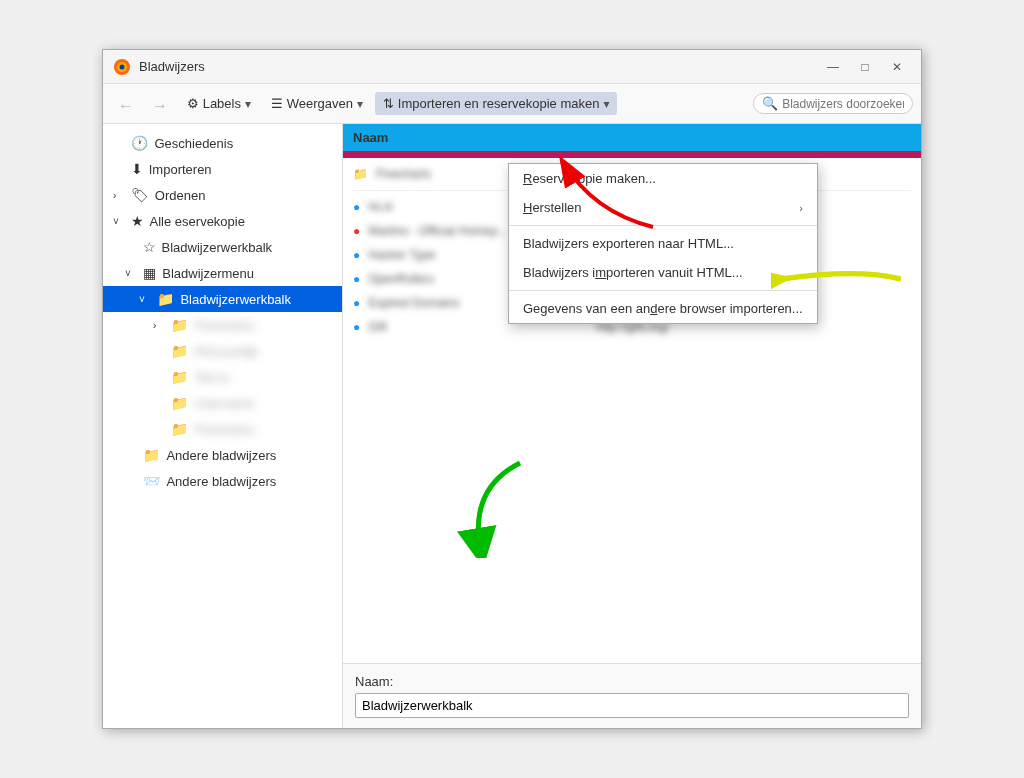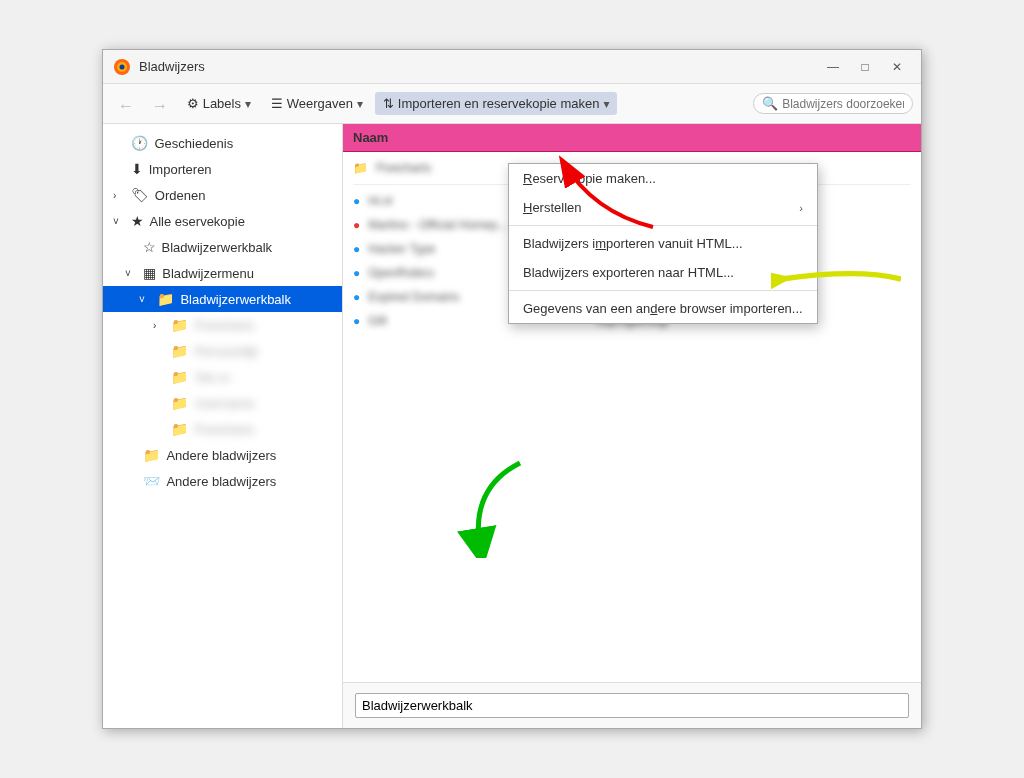--- a/index.html
+++ b/index.html
@@ -171,22 +171,22 @@
       flex: 1;
       display: flex;
       flex-direction: column;
       overflow: hidden;
       background: #fff;
       position: relative;
     }
     .content-header {
       display: flex;
       padding: 6px 10px;
-      border-bottom: 1px solid #be185d;
-      background: #ec4899;
+      border-bottom: 7px solid #be185d;
+      background: #0ea5e9;
     }
     .content-header-col {
       font-size: 13px;
       color: #333;
       font-weight: 600;
     }
     .col-naam { width: 240px; }
     .col-adres { flex: 1; }
 
     .content-list {
@@ -435,24 +435,24 @@
         <div class="dropdown-menu">
           <div class="dropdown-item">
             <span><span class="underline">R</span>eservekopie maken...</span>
           </div>
           <div class="dropdown-item">
             <span><span class="underline">H</span>erstellen</span>
             <span class="dropdown-chevron">›</span>
           </div>
           <div class="dropdown-separator"></div>
           <div class="dropdown-item">
-            <span>Bladwijzers i<span class="underline">m</span>porteren vanuit HTML...</span>
+            <span>Bladwijzers exporteren naar HTML...</span>
           </div>
           <div class="dropdown-item">
-            <span>Bladwijzers exporteren naar HTML...</span>
+            <span>Bladwijzers i<span class="underline">m</span>porteren vanuit HTML...</span>
           </div>
           <div class="dropdown-separator"></div>
           <div class="dropdown-item">
             <span>Gegevens van een an<span class="underline">d</span>ere browser importeren...</span>
           </div>
         </div>
 
         <svg class="red-arrow" viewBox="0 0 100 80" style="position:absolute;top:28px;left:200px;width:120px;height:80px;z-index:300;">
           <defs>
             <marker id="arrowR" markerWidth="8" markerHeight="8" refX="6" refY="3" orient="auto">
@@ -517,20 +517,21 @@
         </div>
 
         <div class="list-row">
           <span class="row-icon" style="color:#2196F3">●</span>
           <span class="row-name">Gift</span>
           <span class="row-url">http://gifti.org/</span>
         </div>
       </div>
 
       <div class="info-panel">
+        <div class="info-label">Naam:</div>
         <input class="info-input" type="text" value="Bladwijzerwerkbalk" style="">
       </div>
     </div>
   </div>
 </div>
 
 <svg viewBox="0 0 90 100" style="position:fixed;bottom:220px;left:450px;width:90px;height:100px;z-index:9999;pointer-events:none;">
   <defs>
     <marker id="arrowG" markerWidth="8" markerHeight="8" refX="4" refY="4" orient="auto">
       <path d="M0,8 L8,4 L0,0 z" fill="#00bb00"></path>

